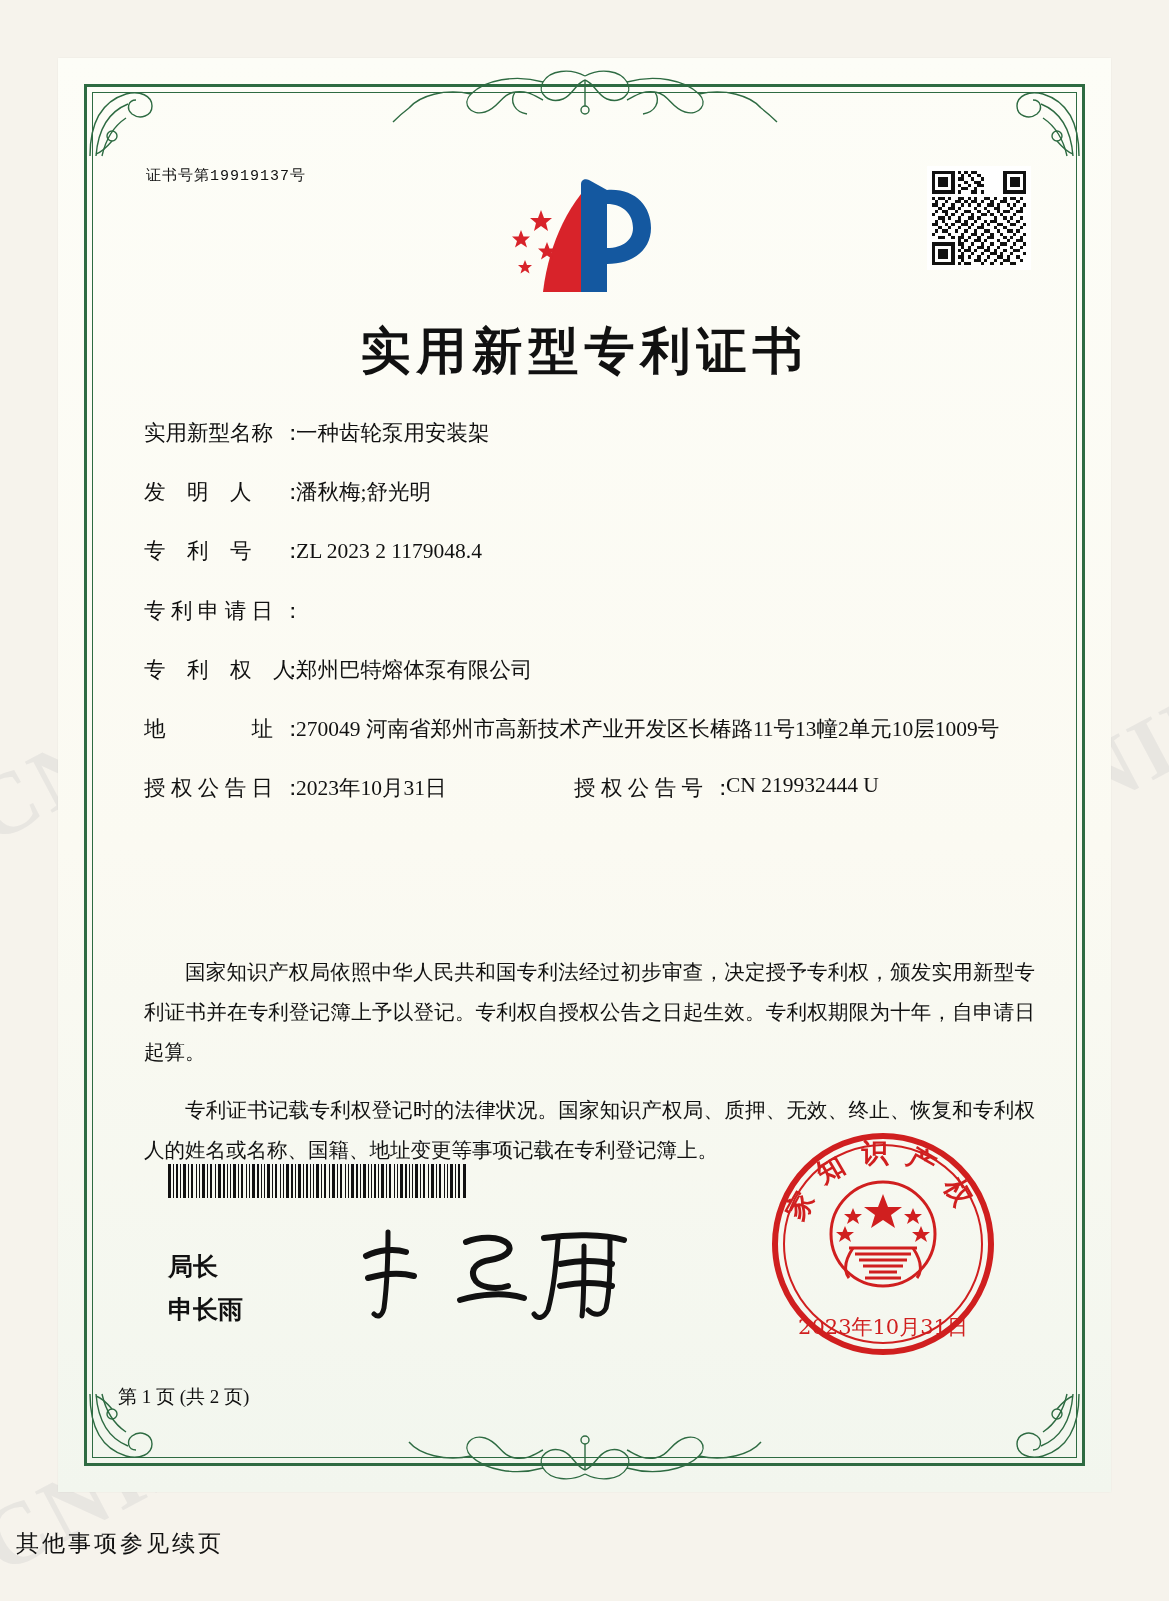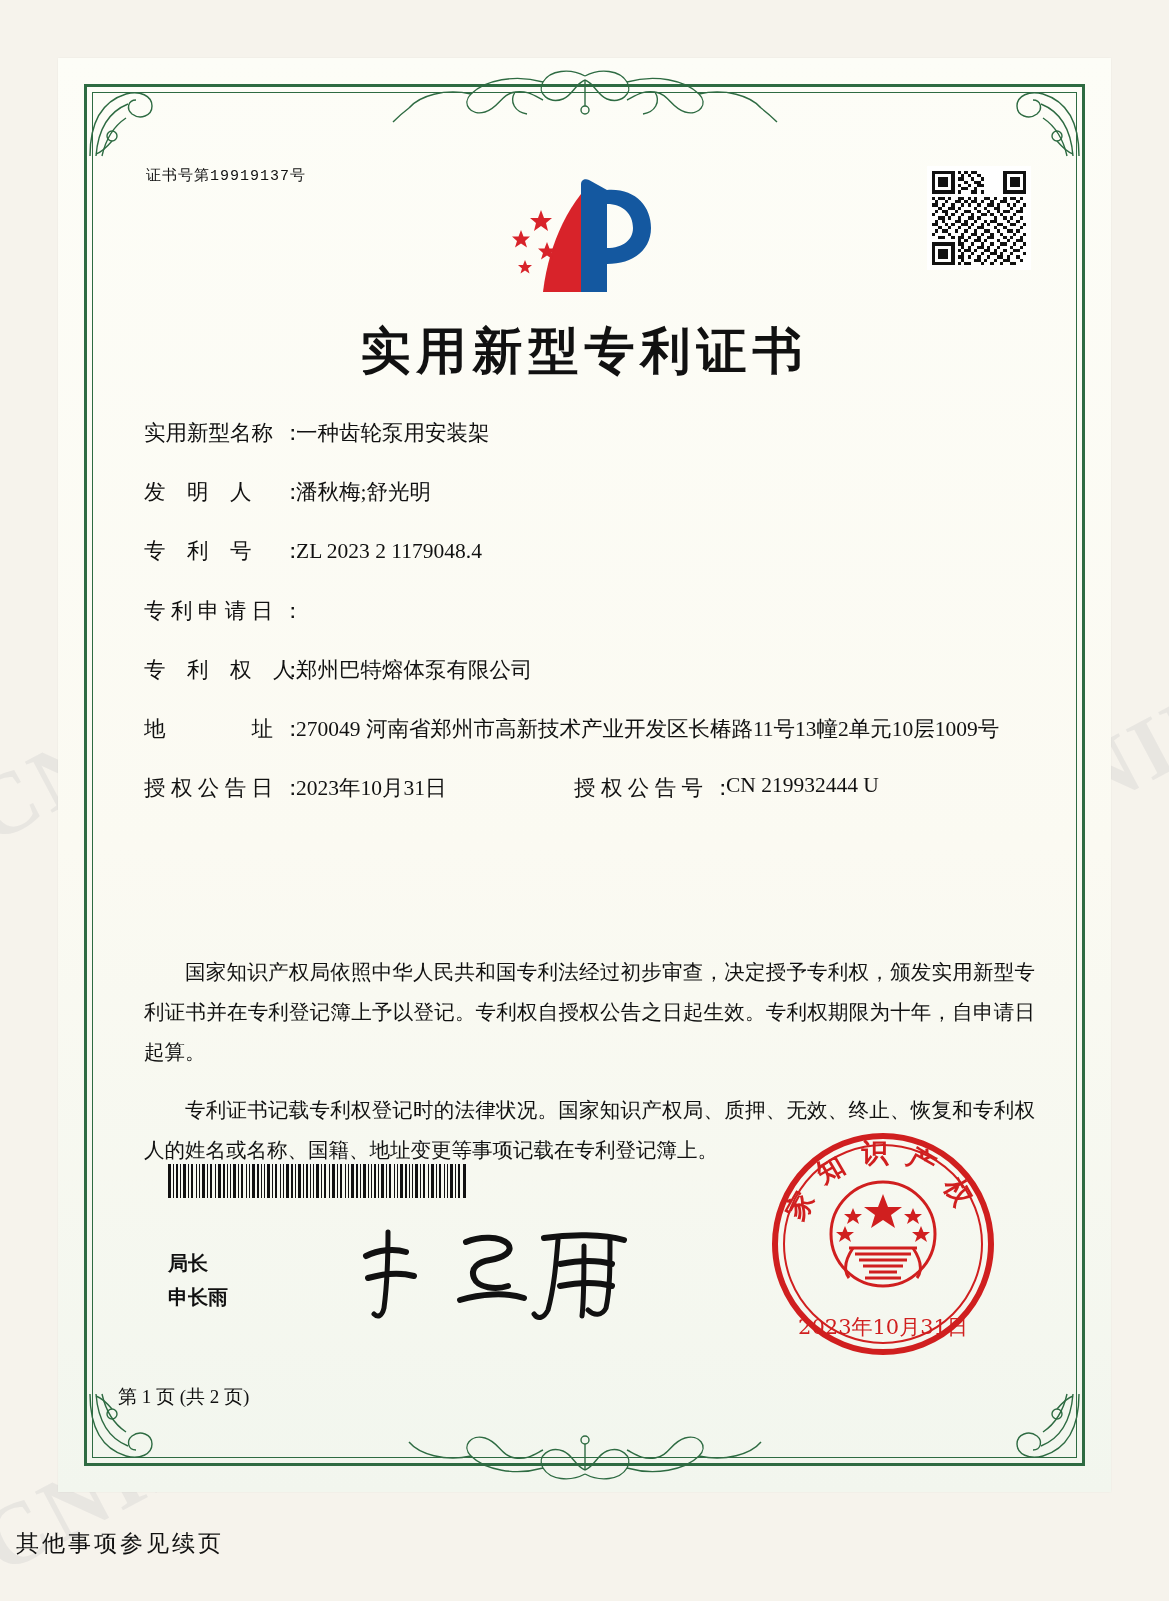--- a/index.html
+++ b/index.html
@@ -225,21 +225,21 @@
     top: 1010px;
     width: 232px;
     height: 232px;
   }
   .seal svg { display: block; }
 
   .signature-block {
     position: absolute;
     left: 50px;
     top: 1128px;
-    font-size: 20px;
+    font-size: 25px;
     color: #111;
     line-height: 1.7;
     font-weight: bold;
   }
   .handwriting {
     position: absolute;
     left: 230px;
     top: 1098px;
     width: 300px;
     height: 110px;

